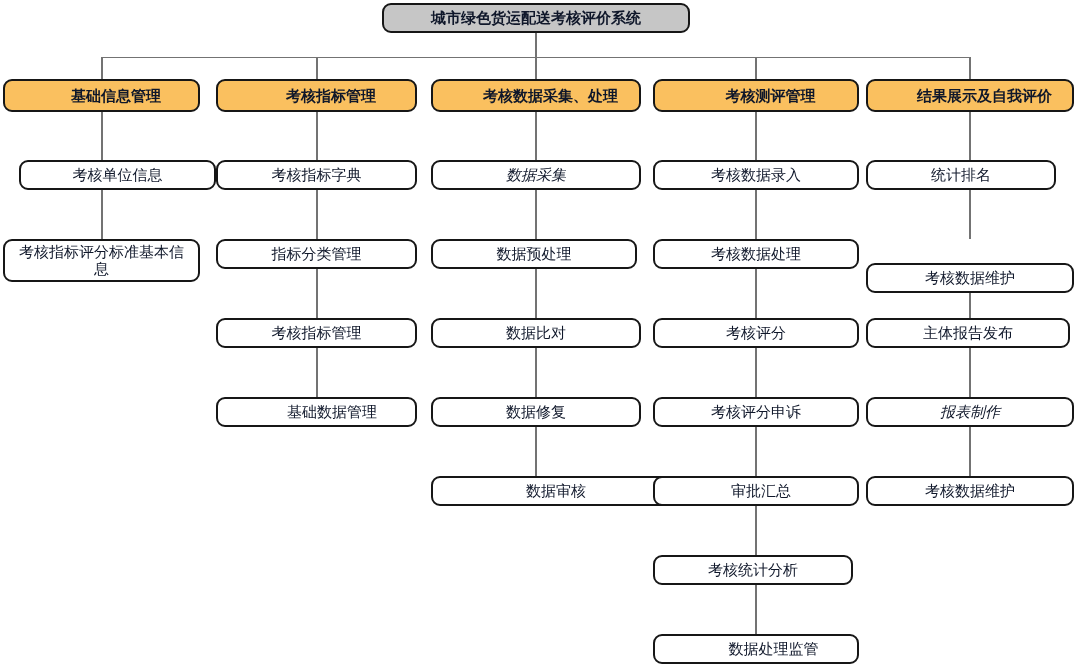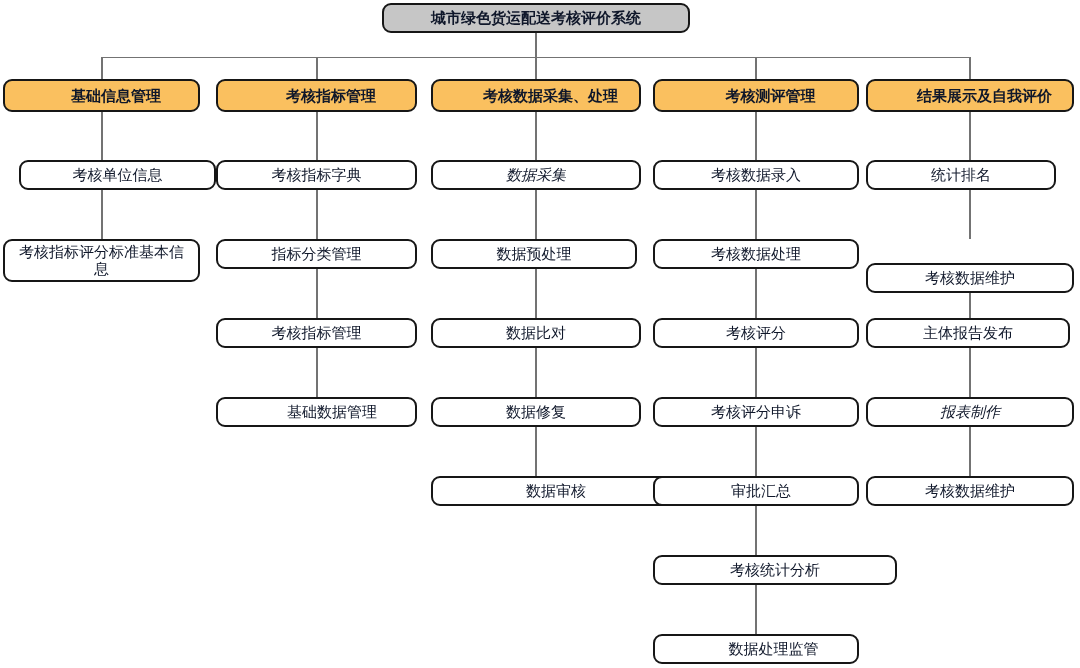--- a/index.html
+++ b/index.html
@@ -141,21 +141,21 @@
       </div>
       <div class="node child" style="left: 653px; top: 318px; width: 206px; min-height: 30px;">
         <span>考核评分</span>
       </div>
       <div class="node child" style="left: 653px; top: 397px; width: 206px; min-height: 30px;">
         <span>考核评分申诉</span>
       </div>
       <div class="node child" style="left: 653px; top: 476px; width: 206px; min-height: 30px; padding-left: 20px;">
         <span>审批汇总</span>
       </div>
-      <div class="node child" style="left: 653px; top: 555px; width: 244px; min-height: 30px; align-items: center;">
+      <div class="node child" style="left: 653px; top: 555px; width: 200px; min-height: 30px; align-items: center;">
         <span>考核统计分析</span>
       </div>
       <div class="node child" style="left: 653px; top: 634px; width: 206px; min-height: 30px; padding-left: 45px;">
         <span>数据处理监管</span>
       </div>
       <div class="node header" style="left: 866px; top: 79px; width: 208px; min-height: 33px;">
         <span>结果展示及自我评价</span>
       </div>
       <div class="node child" style="left: 866px; top: 160px; width: 190px; min-height: 30px;">
         <span>统计排名</span>

